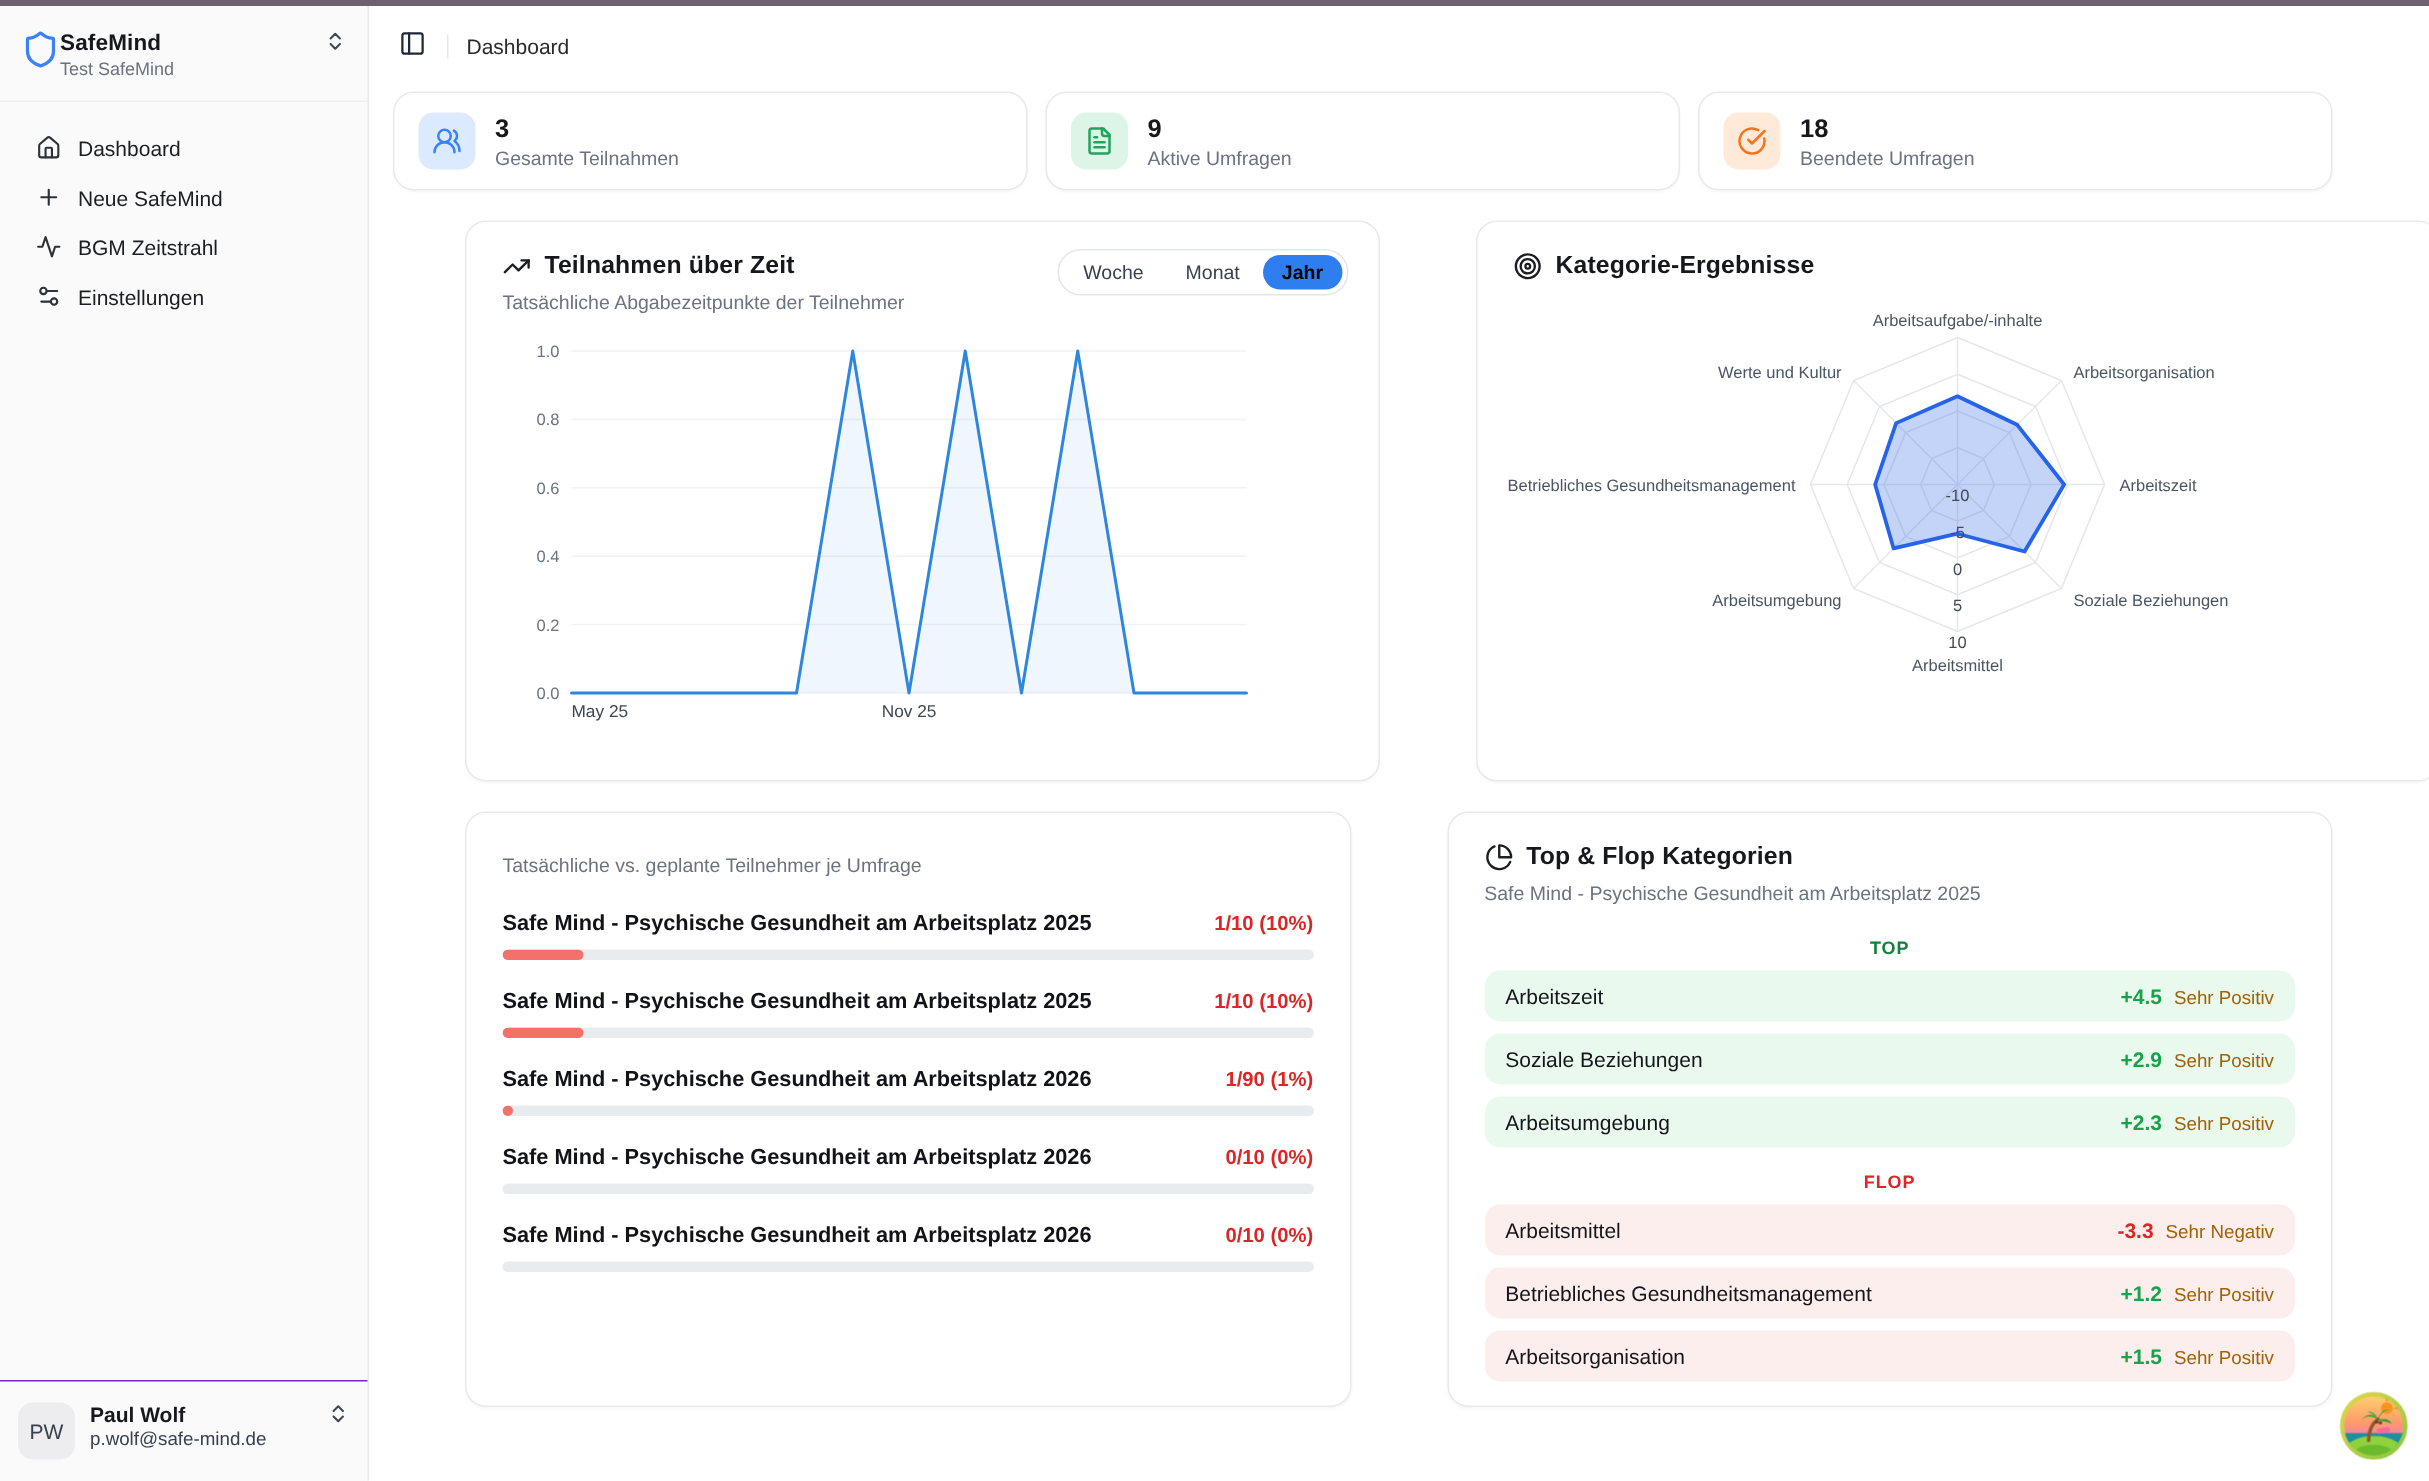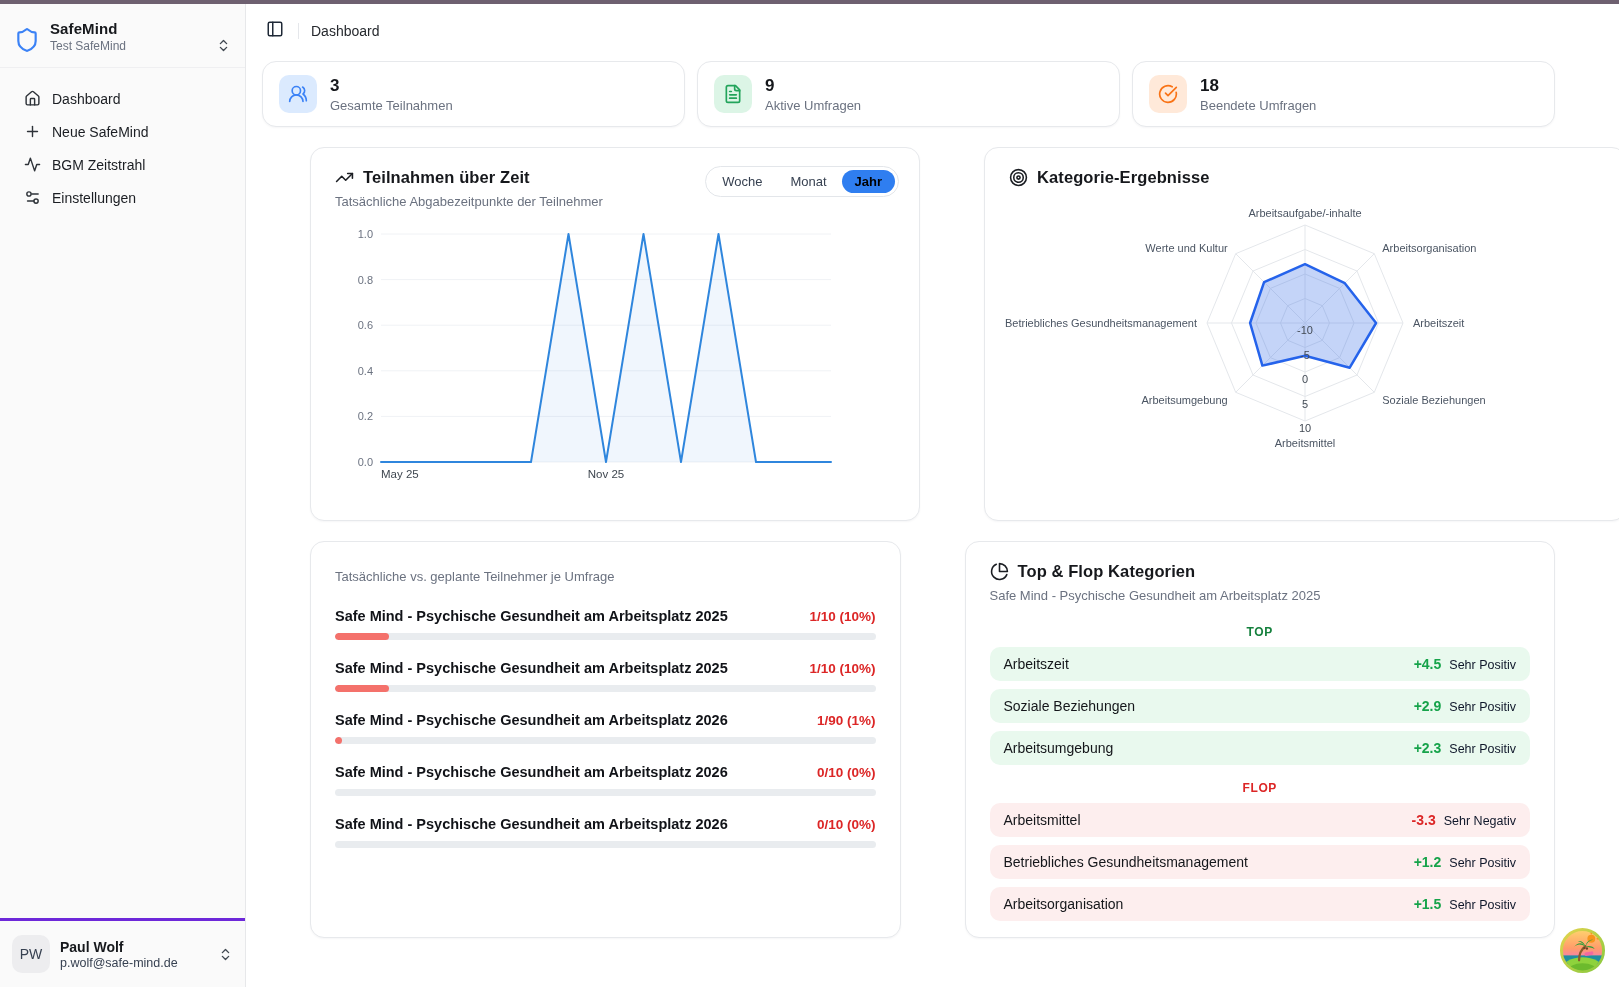--- a/index.html
+++ b/index.html
@@ -3,33 +3,33 @@
 <meta charset="utf-8">
 <style>
   * { margin:0; padding:0; box-sizing:border-box; }
   html,body { width:1619px; height:987px; overflow:hidden; background:#fff;
     font-family:"Liberation Sans","DejaVu Sans",sans-serif; color:#16181c; }
   .top-strip { position:fixed; top:0; left:0; width:100%; height:4px; background:#6e6070; z-index:50; }
 
   
   .sidebar { position:fixed; top:4px; left:0; bottom:0; width:246px; background:#fafafa;
     border-right:1px solid #e7e8ea; display:flex; flex-direction:column; }
-  .sb-header { display:flex; align-items:flex-end; gap:10px; padding:16px 14px 14px 14px;
+  .sb-header { display:flex; align-items:flex-start; padding:16px 14px 14px 14px;
     border-bottom:1px solid #efeff1; }
   .sb-logo { color:#3b82f6; display:flex; }
   .sb-titles { flex:1; min-width:0; }
   .sb-title { font-size:15px; font-weight:700; letter-spacing:.1px; }
   .sb-sub { font-size:12px; color:#6b7280; margin-top:2px; }
   .chev-ud { color:#3f4750; display:flex; }
   nav { padding:14px 10px; }
   .nav-item { display:flex; align-items:center; gap:11px; padding:8px 14px; border-radius:8px;
     font-size:14px; color:#1b1e23; cursor:pointer; }
   .nav-item .ic { display:flex; color:#2d3238; }
-  .sb-user { margin-top:auto; border-top:3px solid #6d28d9; padding:14px 12px;
-    display:flex; align-items:center; gap:10px; }
+  .sb-user { margin-top:auto; border-top:1px solid #6d28d9; padding:14px 12px;
+    display:flex; gap:10px; }
   .avatar { width:38px; height:38px; border-radius:10px; background:#ededef; display:flex;
     align-items:center; justify-content:center; font-size:14px; color:#374151; }
   .sb-user-meta { flex:1; min-width:0; }
   .sb-user-name { font-size:14px; font-weight:700; }
   .sb-user-email { font-size:12.5px; color:#374151; margin-top:1px; }
 
   
   .main { position:absolute; left:246px; top:4px; right:0; bottom:0; overflow:hidden; background:#fff; }
   .page-header { display:flex; align-items:center; gap:12px; padding:14px 24px 10px 18px; }
   .panel-btn { display:flex; color:#1f2937; cursor:pointer; background:none; border:none; padding:2px; }
@@ -80,21 +80,21 @@
   .tf-label.flop { color:#dc2626; margin-top:16px; }
   .tf-row { display:flex; align-items:center; justify-content:space-between; border-radius:10px;
     padding:9px 14px; margin-top:8px; }
   .tf-row.green { background:#e9f9ee; }
   .tf-row.pink { background:#fdeeee; }
   .tf-name { font-size:14px; color:#14161a; }
   .tf-right { display:flex; align-items:baseline; gap:8px; }
   .tf-val { font-size:14px; font-weight:800; }
   .tf-val.pos { color:#16a34a; }
   .tf-val.neg { color:#dc2626; }
-  .tf-sent { font-size:12.5px; color:#0f172a; }
+  .tf-sent { font-size:12.5px; color:#a16207; }
 
   .island-badge { position:fixed; right:13px; bottom:13px; width:47px; height:47px; cursor:pointer; z-index:60; }
 
   svg.chart { overflow:visible; display:block; }
 </style>
 </head>
 <body>
 
 <div class="top-strip"></div>
 

